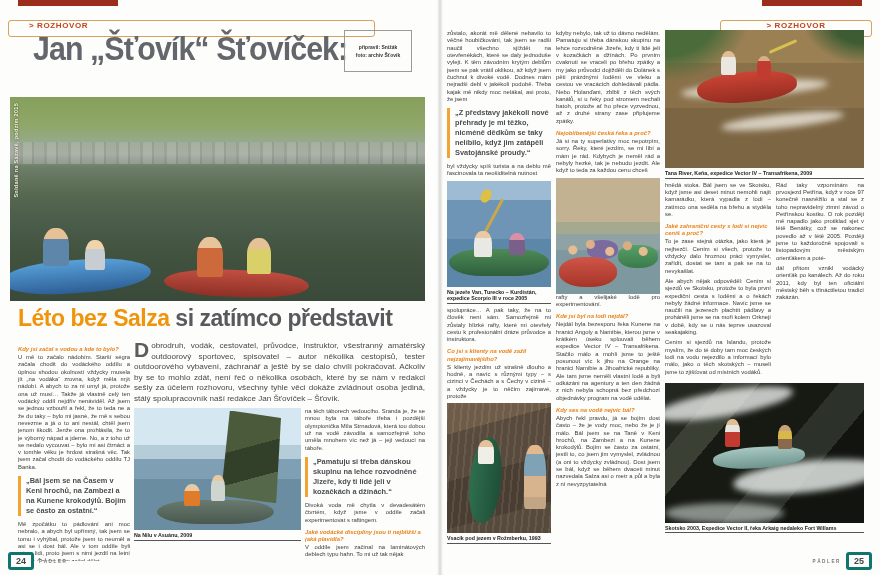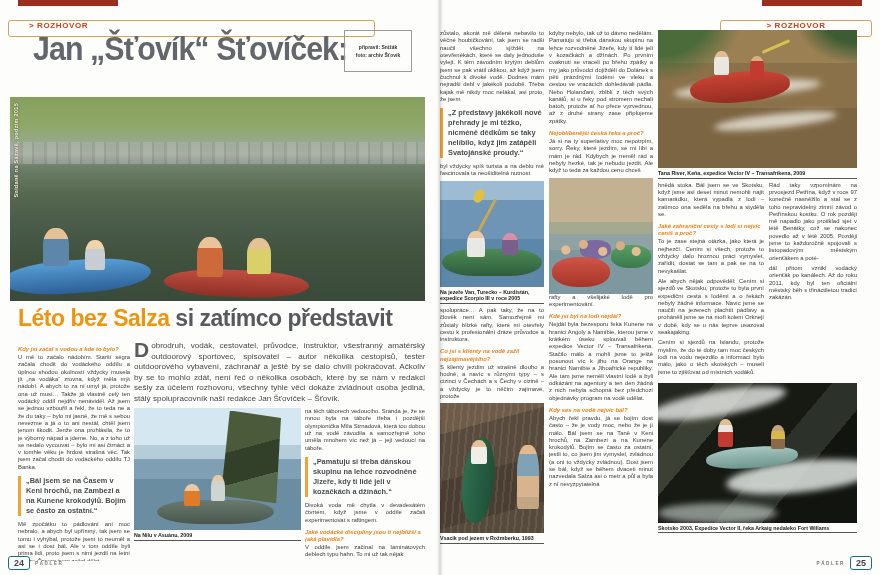--- a/index.html
+++ b/index.html
@@ -64,21 +64,21 @@
   .nil{width:167px;height:122px;
     background:linear-gradient(180deg,#d5e7f0 0 30%,#b5cdd9 30% 42%,#7fa0b4 42% 58%,#6b8da2 58% 100%);}
   .sail{position:absolute;right:12%;top:2%;width:36%;height:76%;
     background:linear-gradient(165deg,#4a5a3b 0 40%,#32402a 40% 70%,#55684a 70%);
     clip-path:polygon(15% 0,100% 8%,92% 100%,0 92%);}
   .dinghy{position:absolute;left:14%;bottom:5%;width:70%;height:20%;border-radius:45%/60%;
     background:linear-gradient(180deg,#6a7a6e,#49584e);}
   .nfig1{left:30%;bottom:20%;width:16px;height:22px;background:linear-gradient(180deg,#e8c9a0 0 30%,#e07b2a 30%);}
   .nfig2{left:46%;bottom:24%;width:14px;height:26px;background:linear-gradient(180deg,#e8c9a0 0 25%,#cfd6cf 25%);}
 
-  .right-cols{position:absolute;left:0;top:30px;width:426px;height:531px;display:flex;gap:5px;overflow:hidden;}
+  .right-cols{position:absolute;left:7px;top:30px;width:426px;height:531px;display:flex;gap:5px;overflow:hidden;}
   .rc{width:104px;flex:none;overflow:hidden;}
   .cpair{width:199px;flex:none;}
   .pair-row{display:flex;gap:5px;height:201px;overflow:hidden;}
   .c6{width:106px;flex:none;} .c7{width:88px;flex:none;}
 
   .van{width:104px;height:106px;
     background:linear-gradient(180deg,#9dbbd2 0 18%,#6e95b5 18% 55%,#5d87a9 55%);}
   .canoe-green{position:absolute;left:2%;bottom:10%;width:96%;height:26%;border-radius:40%/60%;
     background:linear-gradient(180deg,#4d8b55,#2f5e3d);}
   .paddle{position:absolute;left:40%;top:14%;width:3px;height:52px;background:#caa84a;border-radius:2px;transform:rotate(28deg);}
@@ -128,21 +128,21 @@
   .sf1{left:-5%;top:6%;width:70%;height:18%;background:rgba(235,238,235,.8);transform:rotate(-10deg);}
   .sf2{left:34%;top:56%;width:76%;height:22%;background:rgba(225,230,228,.85);transform:rotate(-6deg);}
   .sf3{left:0;bottom:0;width:60%;height:14%;background:rgba(210,218,214,.6);}
   .canoe-skot{position:absolute;left:24%;top:46%;width:46%;height:15%;border-radius:45%;
     background:linear-gradient(180deg,#a8c8c2,#6f948e);transform:rotate(-4deg);}
   .sfig1{left:30%;top:26%;width:15px;height:28px;background:linear-gradient(180deg,#e2bd93 0 22%,#e8e6e0 22% 45%,#c23b30 45%);}
   .sfig2{left:57%;top:30%;width:14px;height:24px;background:linear-gradient(180deg,#caa27a 0 25%,#d8b84a 25% 60%,#8a6a4a 60%);}
 
   .footer{position:absolute;bottom:5px;display:flex;align-items:center;gap:5px;z-index:4;}
   .f-left{left:8px;} .f-right{right:8px;}
-  .pnum{border:1px solid #0f766e;border-radius:3px;padding:1px 5px;font-size:9px;font-weight:bold;color:#444;background:#fff;}
+  .pnum{border:3px solid #0f766e;border-radius:3px;padding:1px 5px;font-size:9px;font-weight:bold;color:#444;background:#fff;}
   .brand{font-size:4.6px;font-weight:bold;letter-spacing:1.6px;color:#777;}
 </style>
 </head>
 <body>
 
 <div class="spread">
 
   <div class="page left">
     <div class="strip strip-l"></div>
     <div class="tagbox tagbox-l">

